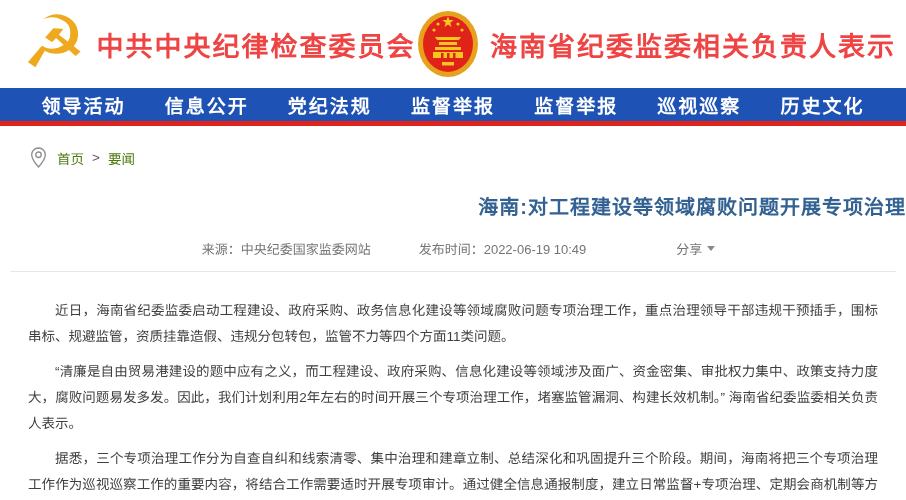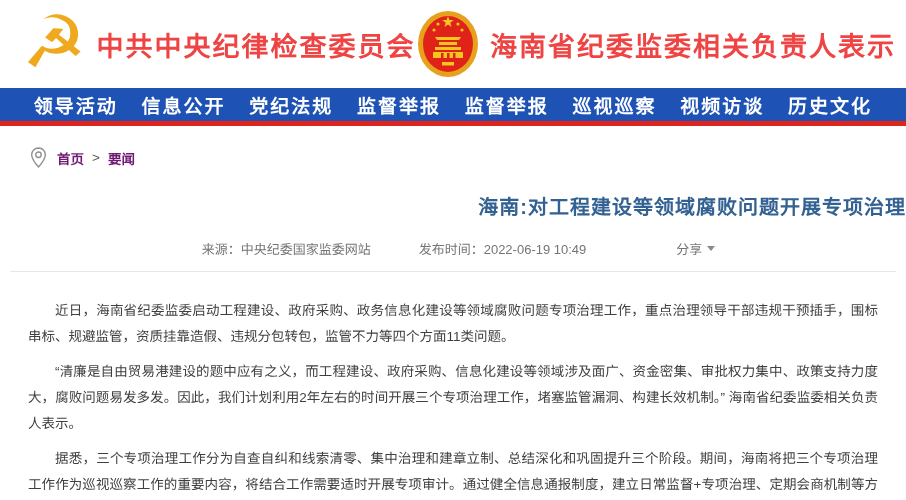--- a/index.html
+++ b/index.html
@@ -20,21 +20,21 @@
   .main-nav { height: 33px; background: #1f52b5; display: flex; align-items: center;
     justify-content: space-around; padding: 0 22px; }
   .nav-item { color: #fff; font-size: 19px; font-weight: bold; text-decoration: none;
     letter-spacing: 2px; white-space: nowrap; cursor: pointer; }
   .accent-line { height: 5px; background: #e0241c; }
 
   
   .breadcrumb { display: flex; align-items: center; padding: 21px 0 10px 30px;
     color: #595959; font-size: 13.5px; }
   .breadcrumb .pin { margin-right: 10px; display: block; }
-  .crumb-link { color: #701a75; text-decoration: none; cursor: pointer; font-weight: bold; }
+  .crumb-link { color: #4d7c0f; text-decoration: none; cursor: pointer; }
   .crumb-sep { margin: 0 8px; color: #595959; }
 
   
   .article-title { text-align: right; color: #336192; font-size: 20px;
     font-weight: bold; margin-top: 13px; letter-spacing: 1px; }
   .article-meta { display: flex; justify-content: center; align-items: center;
     margin-top: 19px; color: #757575; font-size: 13px; padding-left: 11px; }
   .meta-source { margin-right: 48px; }
   .meta-publish { margin-right: 90px; }
   .meta-publish .time { margin-left: 0; }
@@ -81,21 +81,20 @@
   </a>
 </header>
 
 <nav class="main-nav">
   <a class="nav-item">领导活动</a>
   <a class="nav-item">信息公开</a>
   <a class="nav-item">党纪法规</a>
   <a class="nav-item">监督举报</a>
   <a class="nav-item">监督举报</a>
   <a class="nav-item">巡视巡察</a>
-  <a class="nav-item">视频访谈</a>
   <a class="nav-item">历史文化</a>
 </nav>
 <div class="accent-line"></div>
 
 <div class="breadcrumb">
   <svg class="pin" width="17" height="21" viewBox="0 0 16 20">
     <path d="M8 1 C4.2 1 1.5 3.9 1.5 7.4 C1.5 11.8 8 19 8 19 C8 19 14.5 11.8 14.5 7.4 C14.5 3.9 11.8 1 8 1 Z" fill="none" stroke="#8f8f8f" stroke-width="1.3"></path>
     <circle cx="8" cy="7.4" r="2.6" fill="none" stroke="#8f8f8f" stroke-width="1.3"></circle>
   </svg>
   <a class="crumb-link">首页</a>

